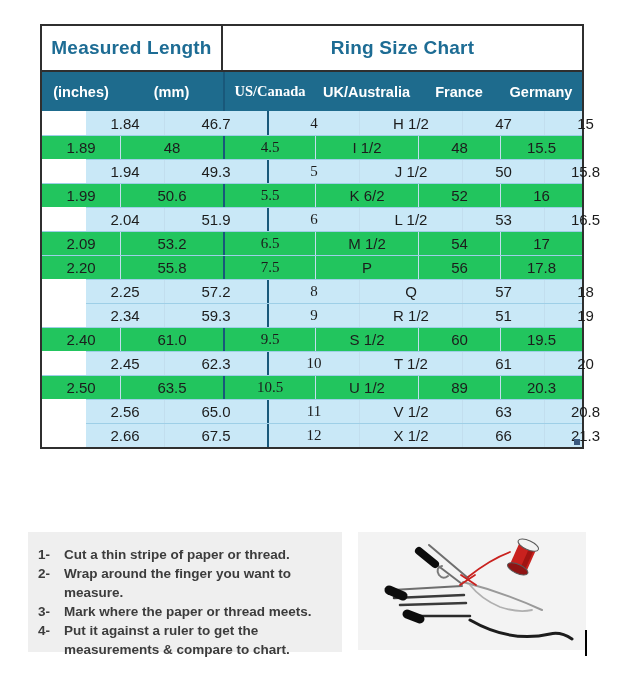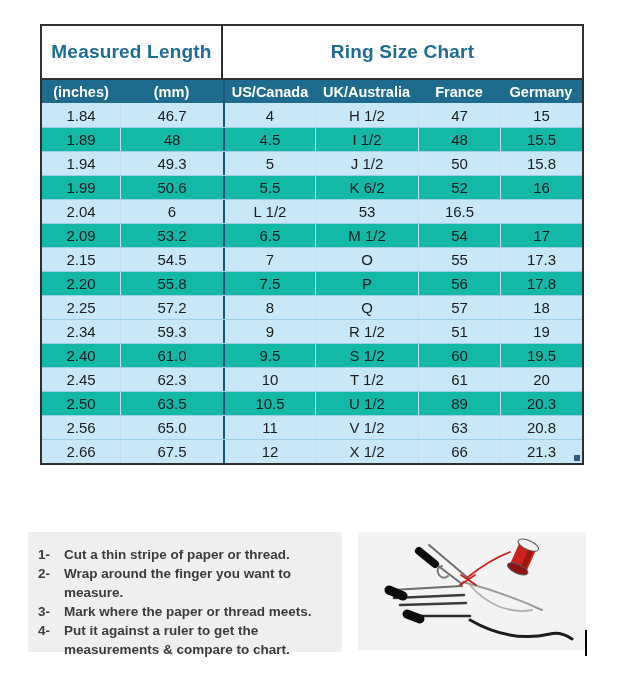--- a/index.html
+++ b/index.html
@@ -2,35 +2,35 @@
 <html><head>
 <meta charset="utf-8">
 <style>
   * { margin:0; padding:0; box-sizing:border-box; }
   body { background:#ffffff; font-family:"Liberation Sans", sans-serif; }
   #canvas { position:relative; width:638px; height:688px; background:#ffffff; overflow:hidden; }
 
   
   #ring-table { position:absolute; left:40px; top:24px; width:544px; border:2px solid #2f2f2f; background:#fff; }
   .title-row { display:grid; grid-template-columns:181px 1fr; }
-  .title-cell { height:52px; display:flex; align-items:center; justify-content:center;
+  .title-cell { height:44px; display:flex; align-items:center; justify-content:center;
                 font-size:19px; font-weight:bold; color:#1d6c94; background:#fff; letter-spacing:0.2px; }
   .title-cell.left { border-right:2px solid #2f2f2f; }
   .band-row { display:grid; grid-template-columns:78px 103px 92px 103px 82px 82px;
-              background:#1e6b8d; border-top:2px solid #2f2f2f; height:25px; }
+              background:#1e6b8d; border-top:2px solid #2f2f2f; height:41px; }
   .band-cell { display:flex; align-items:center; justify-content:center;
                color:#ffffff; font-weight:bold; font-size:14.5px; }
   .data-row { display:grid; grid-template-columns:78px 103px 92px 103px 82px 82px;
-              height:24px; background:#14b8a6; }
-  .data-row.alt { background:#c9e8f7; }
+              height:24px; background:#22c55e; }
+  .data-row.alt { background:#c9e8f7;margin-left:44px; }
   .data-row + .data-row { border-top:1px solid #9ecfe7; }
   .cell { display:flex; align-items:center; justify-content:center;
           font-size:15px; color:#1c1c1c; }
   .cell + .cell { border-left:1px solid #c2deee; }
-  .data-row .cell:nth-child(3), .band-cell:nth-child(3) { border-left:2px solid #19587a; }
+  .data-row .cell:nth-child(3), .band-cell:nth-child(3) { border-left:2px solid #19587a;font-family:Liberation Serif, serif; }
   .band-cell + .band-cell { border-left:none; }
   .band-cell:nth-child(3) { border-left:2px solid #19587a; }
   #fill-handle { position:absolute; right:2px; bottom:2px; width:6px; height:6px; background:#39587e; }
 
   
   #instructions-box { position:absolute; left:28px; top:532px; width:314px; height:120px;
                       background:#efefef; padding:13px 6px 0 10px; }
   .instr-item { display:grid; grid-template-columns:24px 1fr; column-gap:2px;
                 font-size:13.5px; font-weight:bold; color:#3c3c3c; line-height:19px; }
   .instr-num { text-align:left; }
@@ -84,40 +84,33 @@
         <div class="data-row">
           <div class="cell">1.99</div>
           <div class="cell">50.6</div>
           <div class="cell">5.5</div>
           <div class="cell">K 6/2</div>
           <div class="cell">52</div>
           <div class="cell">16</div>
         </div>
         <div class="data-row alt">
           <div class="cell">2.04</div>
+          <div class="cell">51.9</div>
           <div class="cell">6</div>
           <div class="cell">L 1/2</div>
           <div class="cell">53</div>
           <div class="cell">16.5</div>
         </div>
         <div class="data-row">
           <div class="cell">2.09</div>
           <div class="cell">53.2</div>
           <div class="cell">6.5</div>
           <div class="cell">M 1/2</div>
           <div class="cell">54</div>
           <div class="cell">17</div>
-        </div>
-        <div class="data-row alt">
-          <div class="cell">2.15</div>
-          <div class="cell">54.5</div>
-          <div class="cell">7</div>
-          <div class="cell">O</div>
-          <div class="cell">55</div>
-          <div class="cell">17.3</div>
         </div>
         <div class="data-row">
           <div class="cell">2.20</div>
           <div class="cell">55.8</div>
           <div class="cell">7.5</div>
           <div class="cell">P</div>
           <div class="cell">56</div>
           <div class="cell">17.8</div>
         </div>
         <div class="data-row alt">

